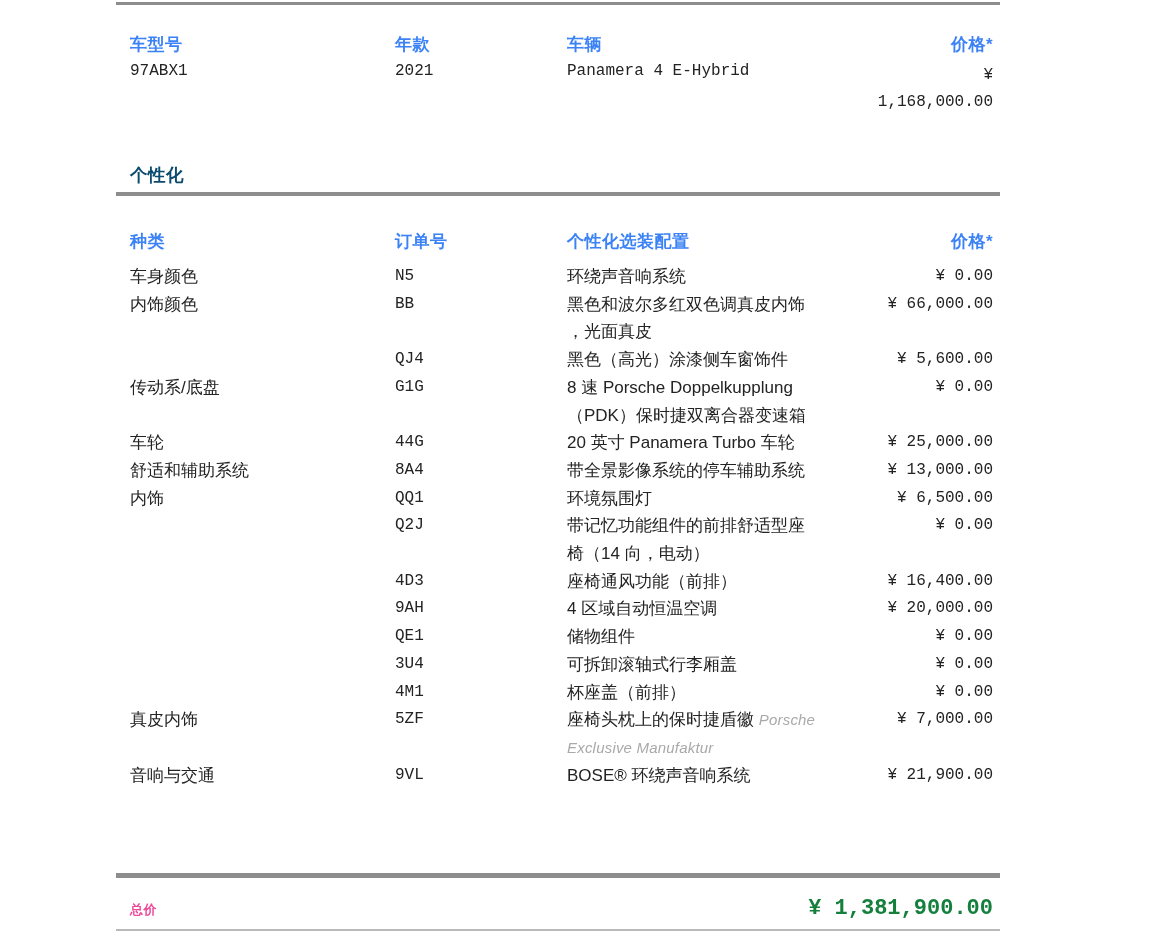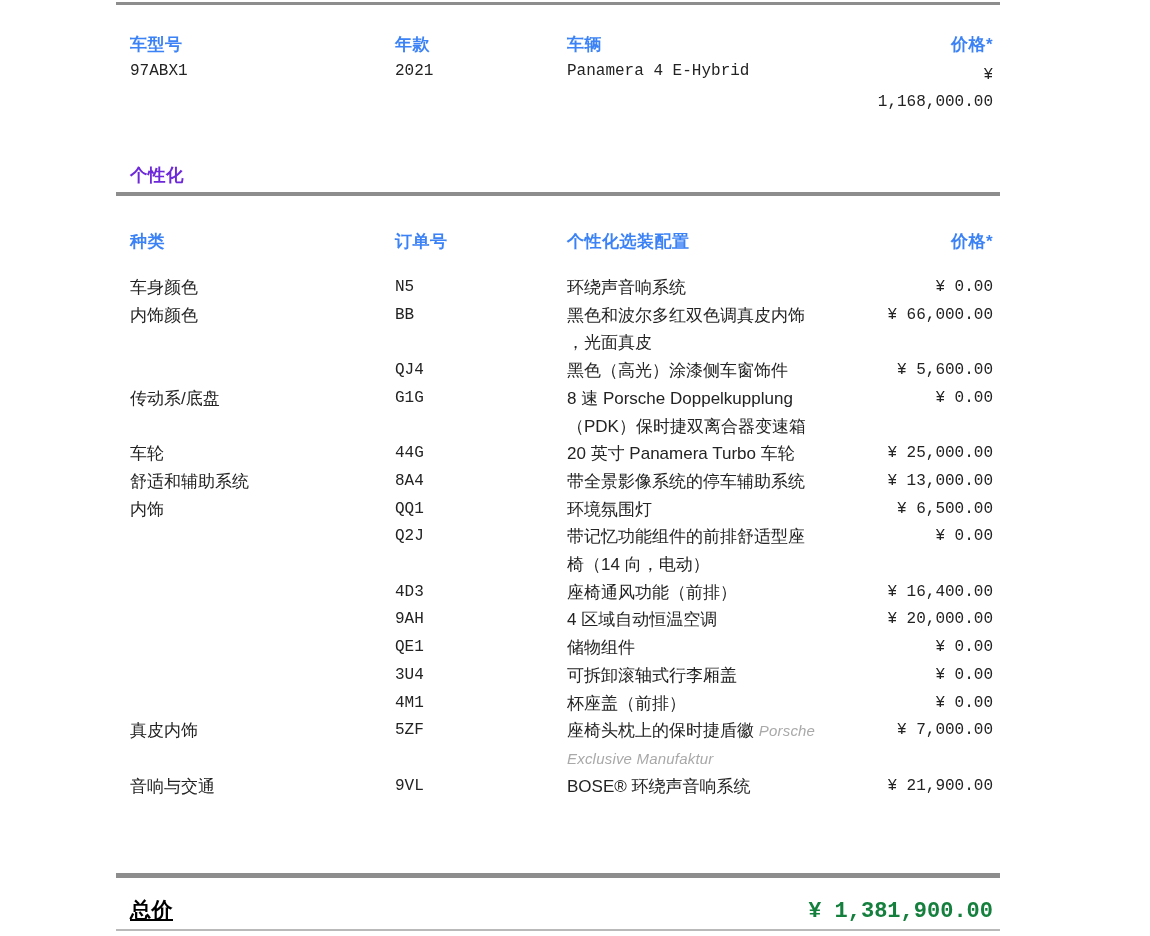--- a/index.html
+++ b/index.html
@@ -39,26 +39,26 @@
   #vehicle-grid { top: 31px; }
   #vehicle-grid .cell { line-height: 27px; }
   #price-stack { white-space: pre-line; line-height: 20.5px; padding-top: 4px; }
 
   #personalization-title {
     position: absolute;
     left: 130px;
     top: 163px;
     font-size: 17.5px;
     font-weight: bold;
-    color: #6d28d9;
+    color: #0c4a6e;
     letter-spacing: 0.5px;
   }
 
   #options-header { top: 228px; }
-  #options-rows { top: 263px; left: 130px; width: 863px; position: absolute; margin-top: 11px; }
+  #options-rows { top: 263px; left: 130px; width: 863px; position: absolute; }
   .opt-row {
     display: grid;
     grid-template-columns: 265px 172px 300px 126px;
   }
   .note {
     font-style: italic;
     color: #a9a9a9;
     font-size: 15px;
     letter-spacing: 0.2px;
   }
@@ -66,21 +66,21 @@
   #total-row {
     position: absolute;
     left: 130px;
     top: 896px;
     width: 863px;
     display: flex;
     justify-content: space-between;
     align-items: baseline;
     font-weight: bold;
   }
-  #total-label { font-size: 21px; color: #000000; letter-spacing: 0.5px; text-decoration: underline; }
+  #total-label { font-size: 13px; color: #ec4899; letter-spacing: 0.5px; }
   #total-price { font-size: 22px; color: #15803d; }
 </style>
 </head>
 <body>
 
 <div class="doc">
 
   <div class="rule" id="rule-top"></div>
 
   <div class="grid" id="vehicle-grid">

